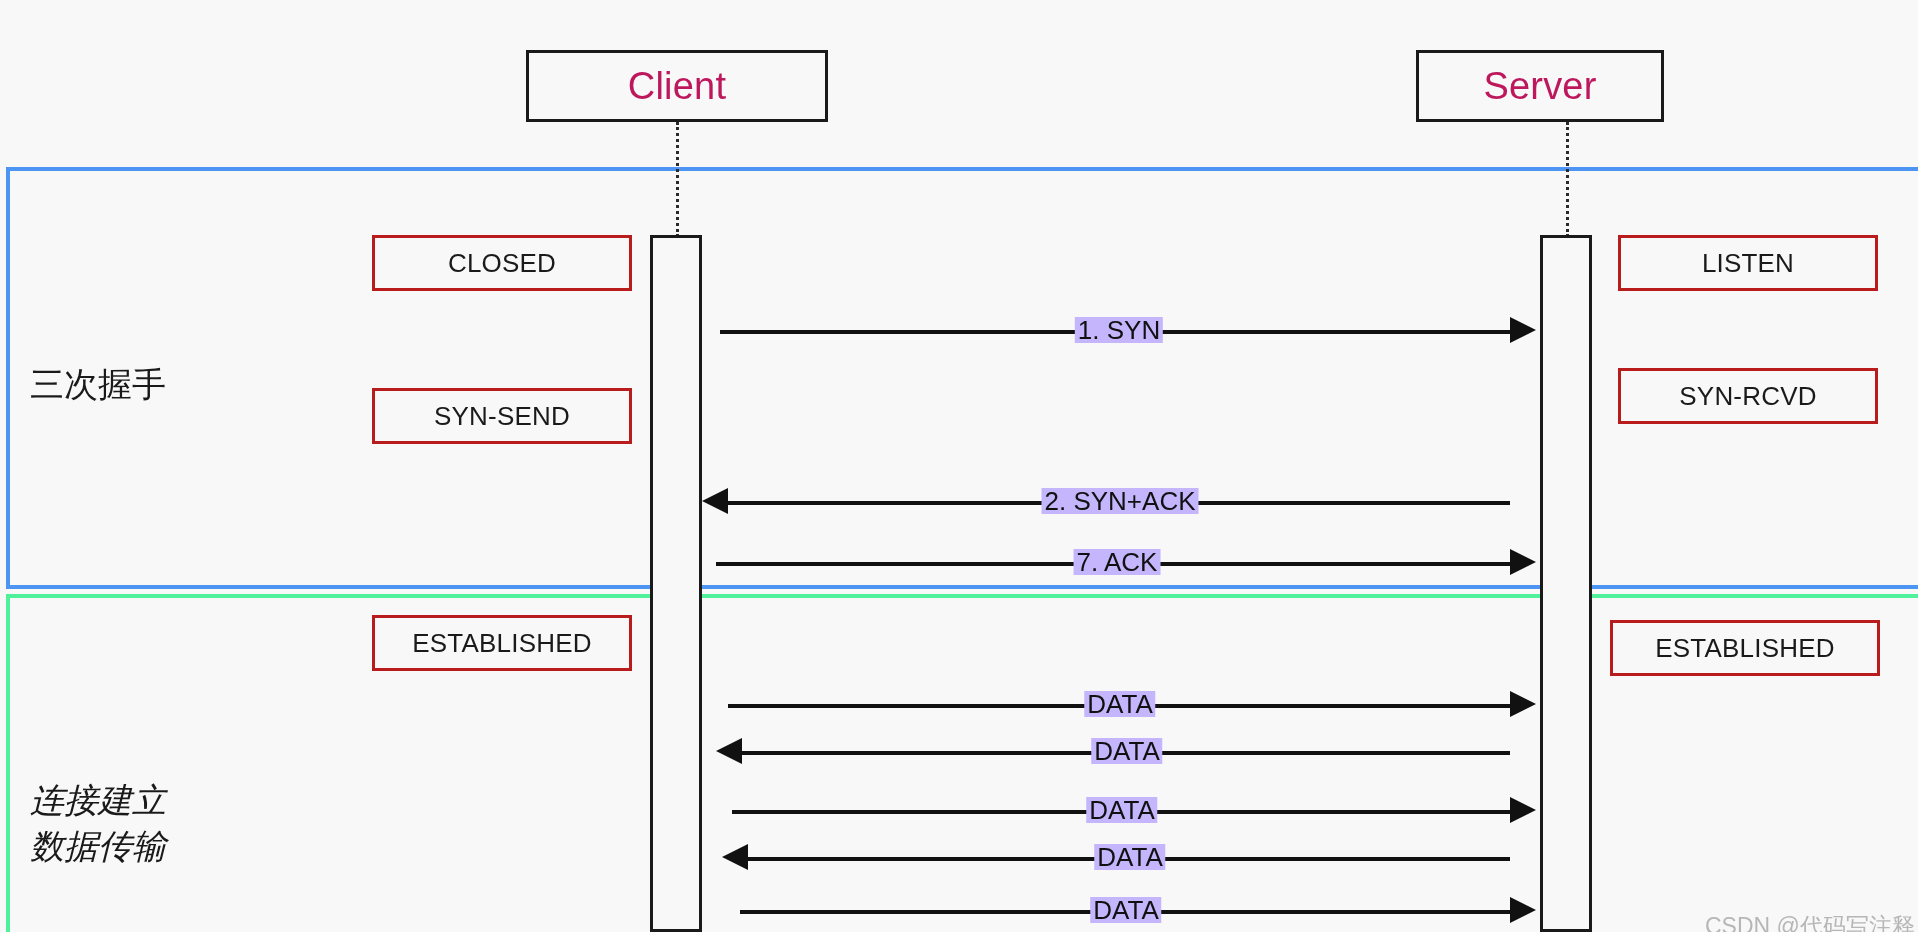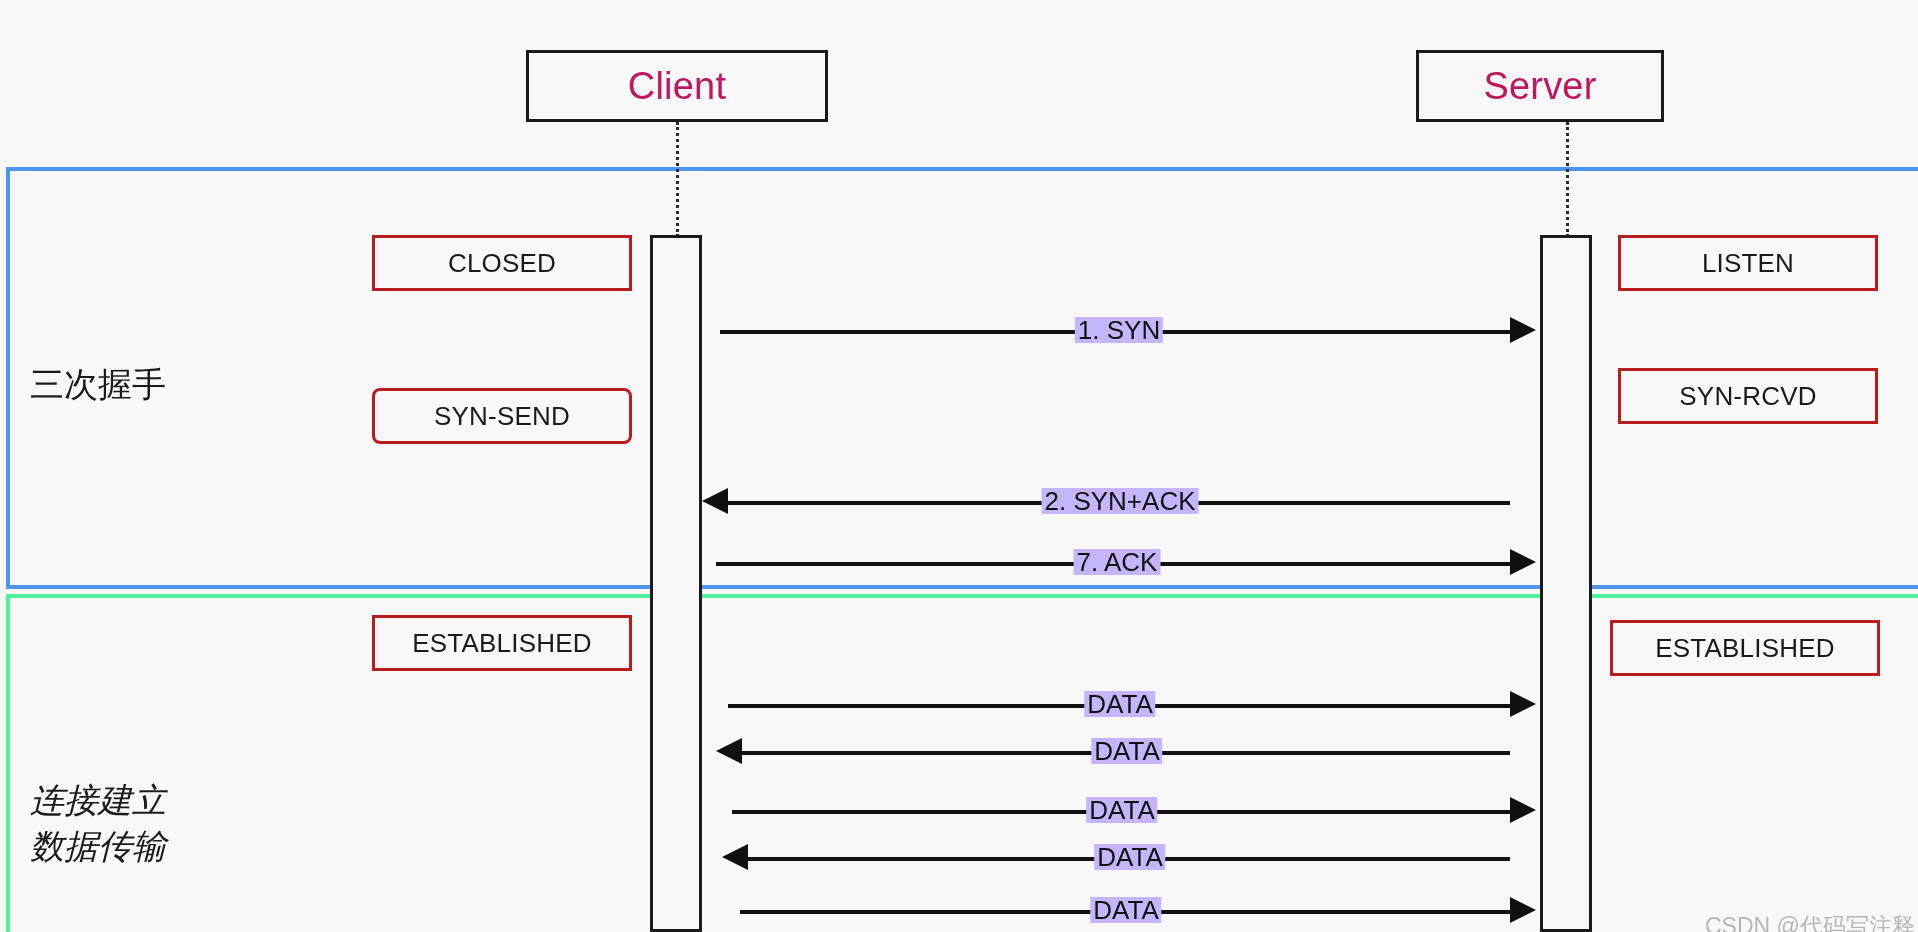--- a/index.html
+++ b/index.html
@@ -156,21 +156,21 @@
   </div>
 
   <div class="participant" style="left:1416px; top:50px; width:248px; height:72px;">
     <span class="participant-label">Server</span>
   </div>
 
   <div class="state-box" style="left:372px; top:235px; width:260px; height:56px;">
     <span class="state-label">CLOSED</span>
   </div>
 
-  <div class="state-box" style="left:372px; top:388px; width:260px; height:56px;border-radius:8px;">
+  <div class="state-box" style="left:372px; top:388px; width:260px; height:56px;">
     <span class="state-label">SYN-SEND</span>
   </div>
 
   <div class="state-box" style="left:372px; top:615px; width:260px; height:56px;">
     <span class="state-label">ESTABLISHED</span>
   </div>
 
   <div class="state-box" style="left:1618px; top:235px; width:260px; height:56px;">
     <span class="state-label">LISTEN</span>
   </div>

